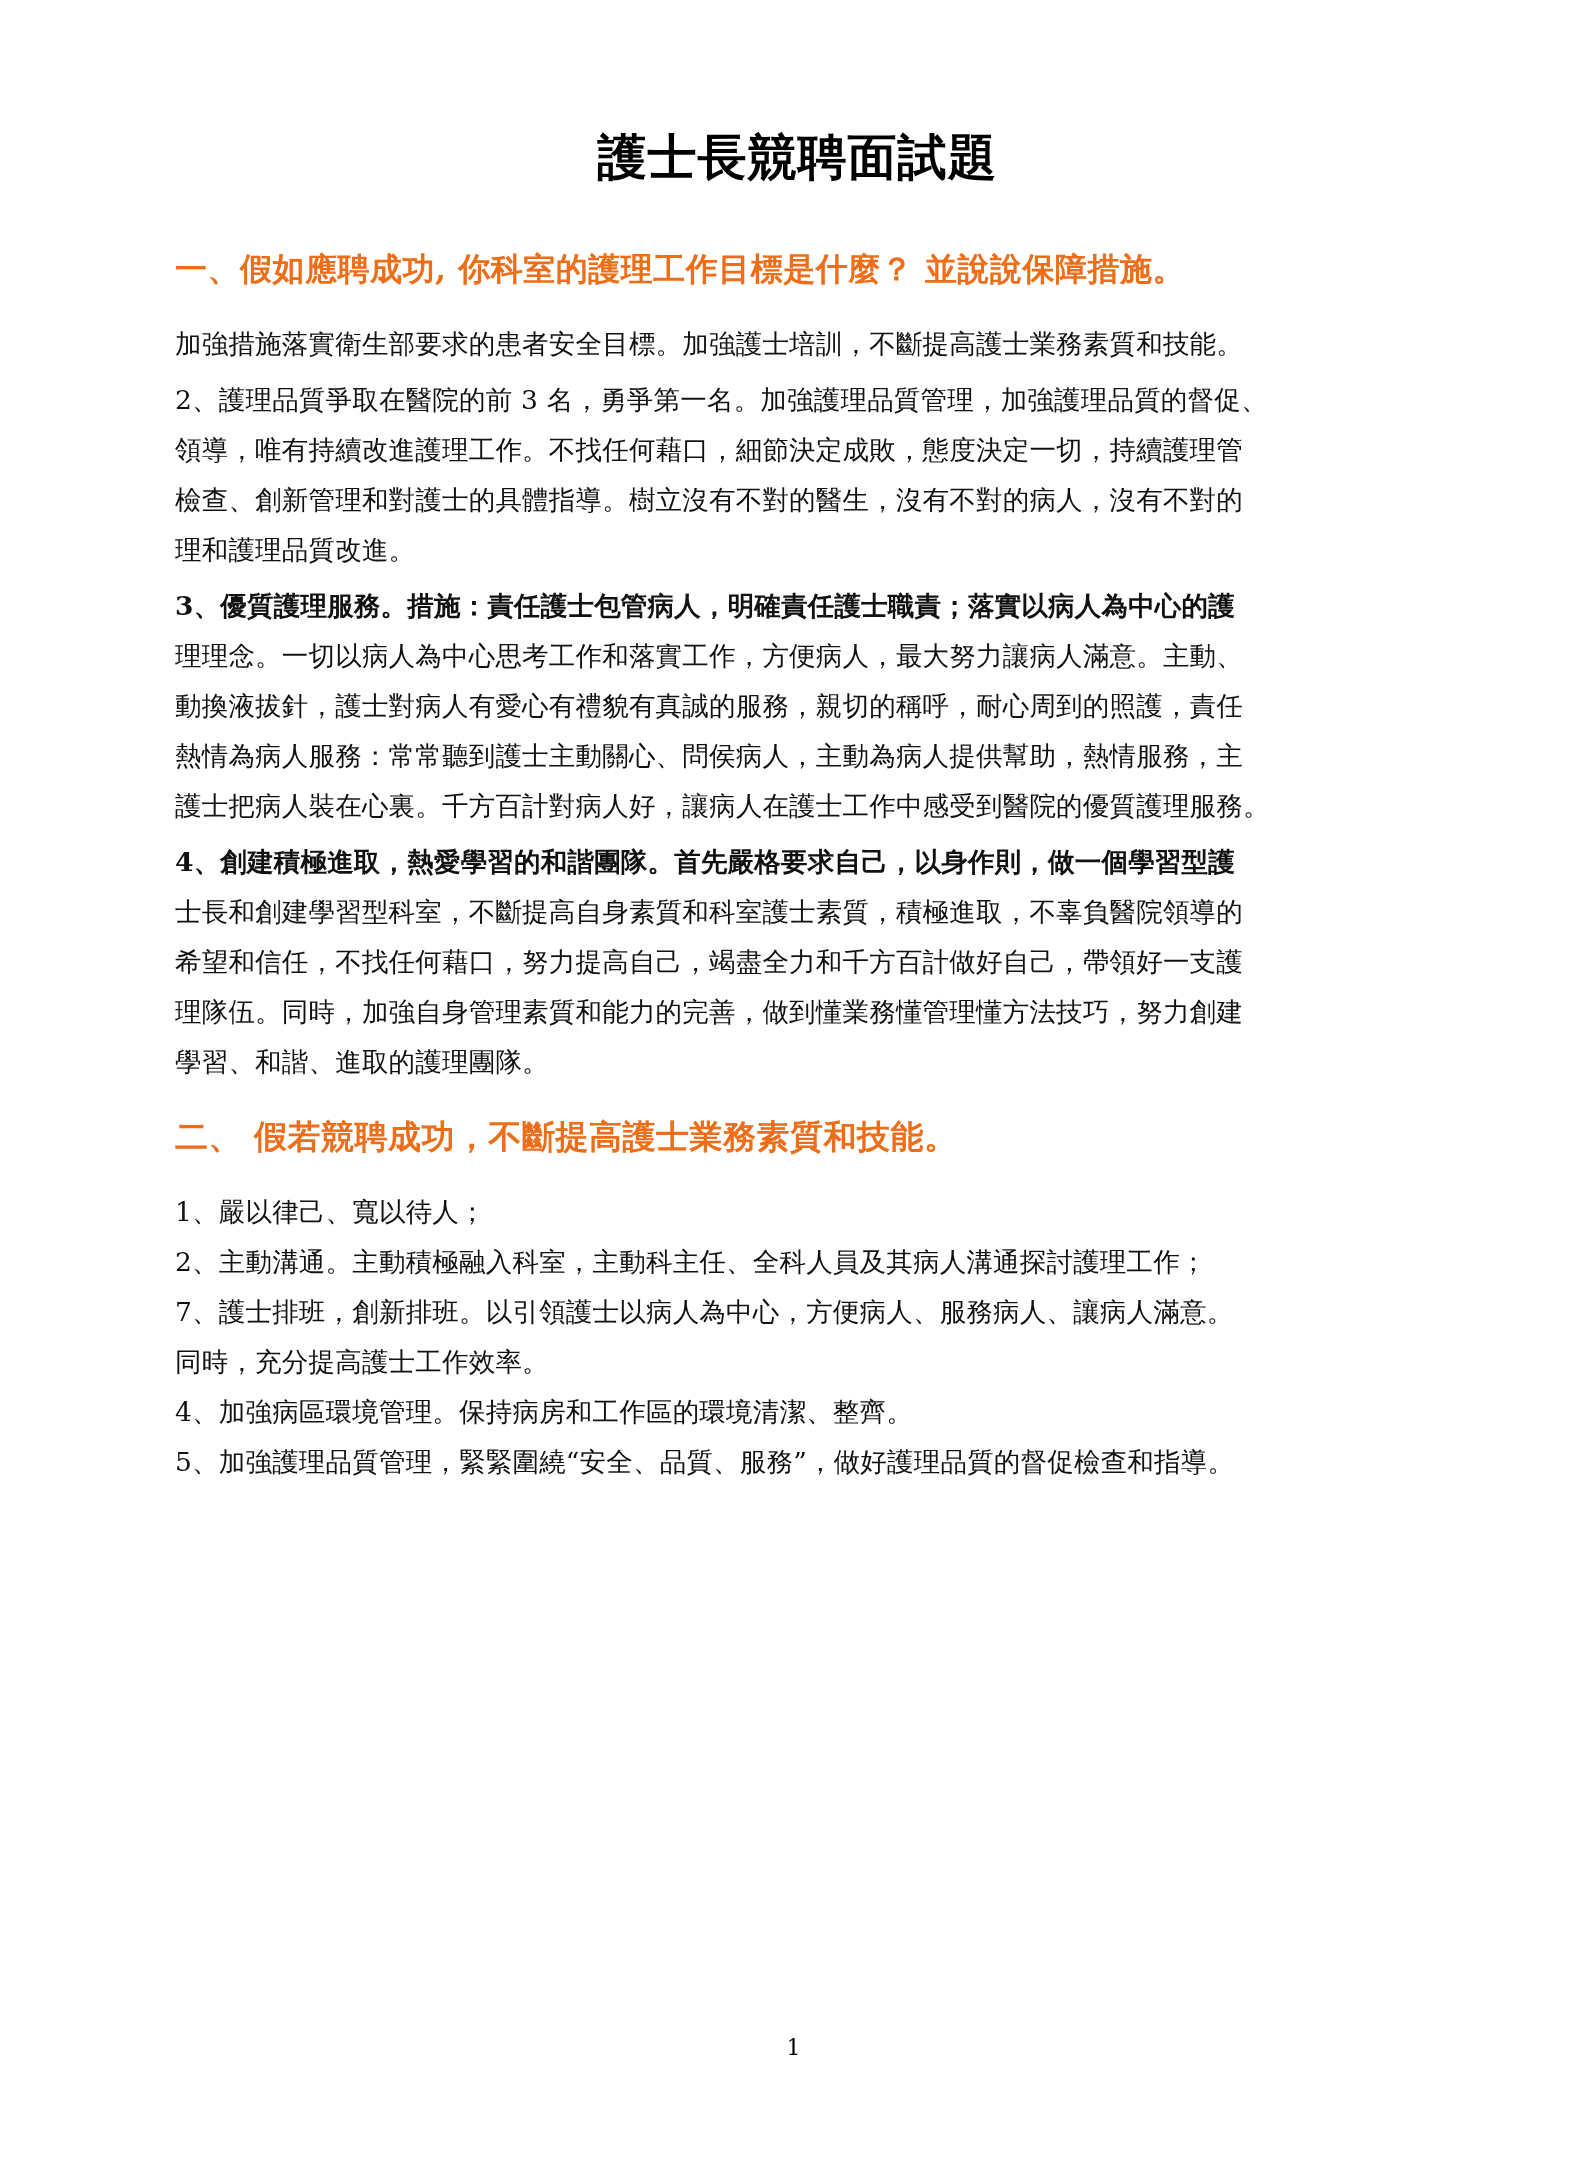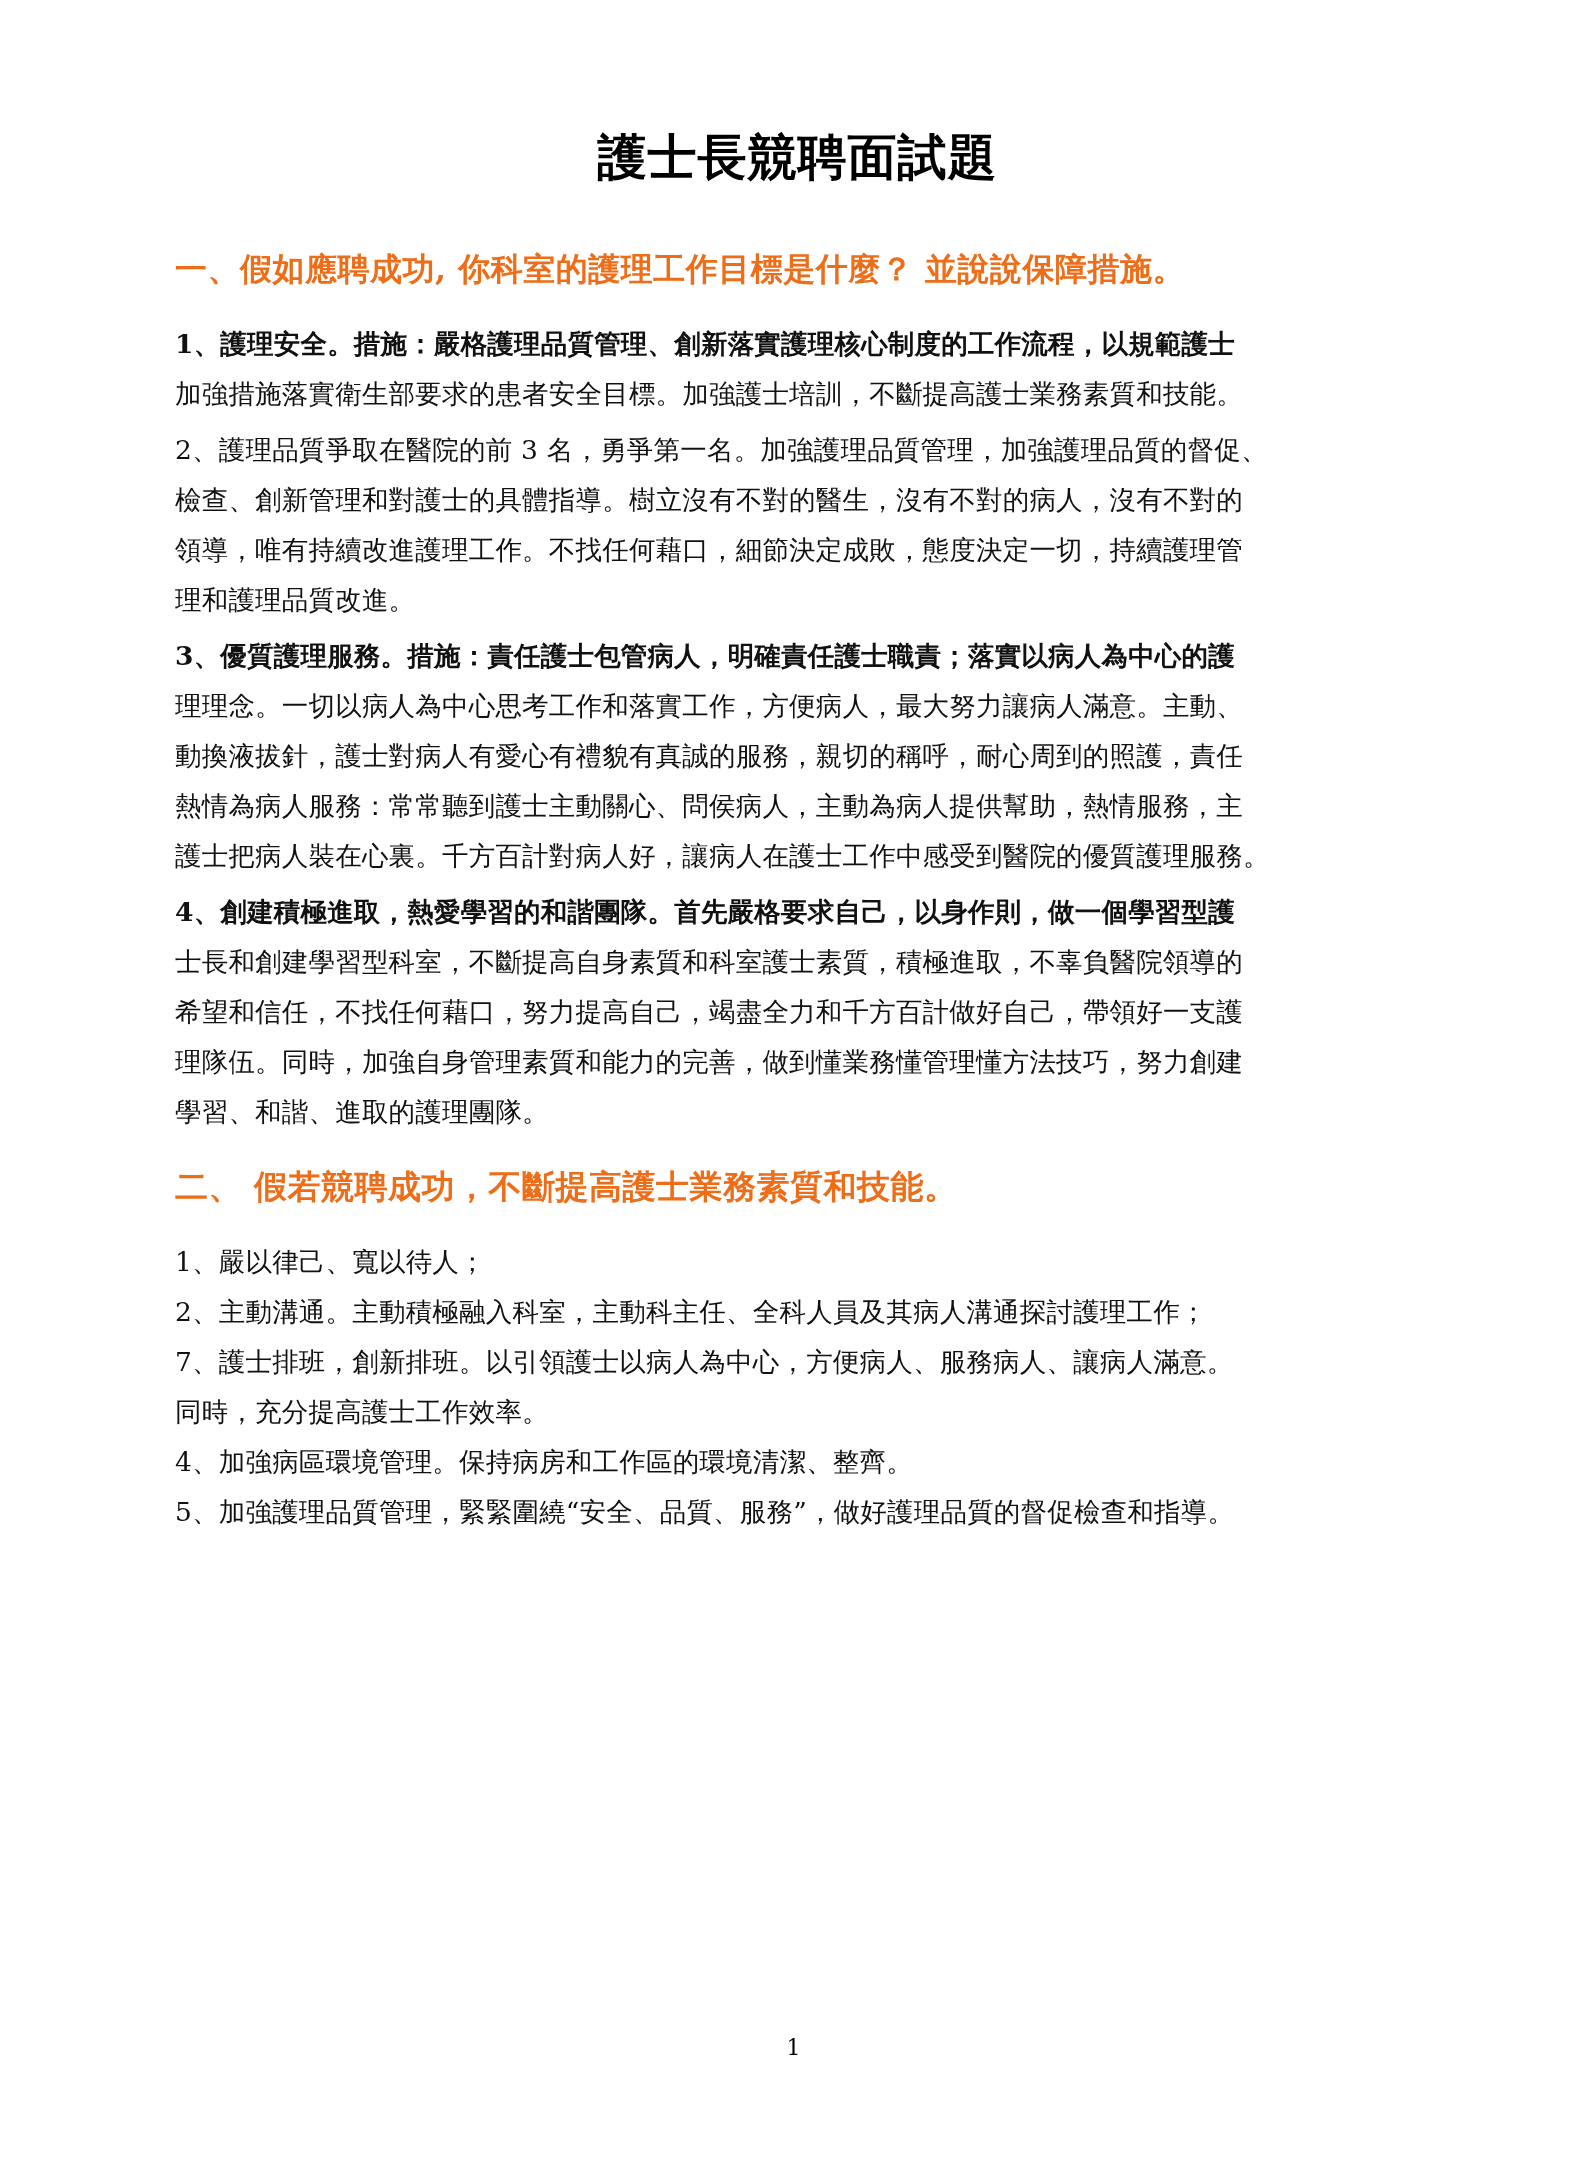--- a/index.html
+++ b/index.html
@@ -93,28 +93,27 @@
 
 <div class="page">
 
   <div class="content">
 
     <h1 class="doc-title">護士長競聘面試題</h1>
 
     <h2 class="section-heading heading-1">一、假如應聘成功, 你科室的護理工作目標是什麼？ 並說說保障措施。</h2>
 
     <div class="blk blk-gap-1">
-      <p class="body-line lead">1、護理安全。措施：嚴格護理品質管理、創新落實護理核心制度的工作流程，以規範護士</p>
       <p class="body-line last-line">加強措施落實衛生部要求的患者安全目標。加強護士培訓，不斷提高護士業務素質和技能。</p>
     </div>
 
     <div class="blk blk-gap-2">
       <p class="body-line">2、護理品質爭取在醫院的前 3 名，勇爭第一名。加強護理品質管理，加強護理品質的督促、</p>
+      <p class="body-line">領導，唯有持續改進護理工作。不找任何藉口，細節決定成敗，態度決定一切，持續護理管</p>
       <p class="body-line">檢查、創新管理和對護士的具體指導。樹立沒有不對的醫生，沒有不對的病人，沒有不對的</p>
-      <p class="body-line">領導，唯有持續改進護理工作。不找任何藉口，細節決定成敗，態度決定一切，持續護理管</p>
       <p class="body-line last-line">理和護理品質改進。</p>
     </div>
 
     <div class="blk blk-gap-3">
       <p class="body-line lead">3、優質護理服務。措施：責任護士包管病人，明確責任護士職責；落實以病人為中心的護</p>
       <p class="body-line">理理念。一切以病人為中心思考工作和落實工作，方便病人，最大努力讓病人滿意。主動、</p>
       <p class="body-line">動換液拔針，護士對病人有愛心有禮貌有真誠的服務，親切的稱呼，耐心周到的照護，責任</p>
       <p class="body-line">熱情為病人服務：常常聽到護士主動關心、問侯病人，主動為病人提供幫助，熱情服務，主</p>
       <p class="body-line last-line">護士把病人裝在心裏。千方百計對病人好，讓病人在護士工作中感受到醫院的優質護理服務。</p>
     </div>

